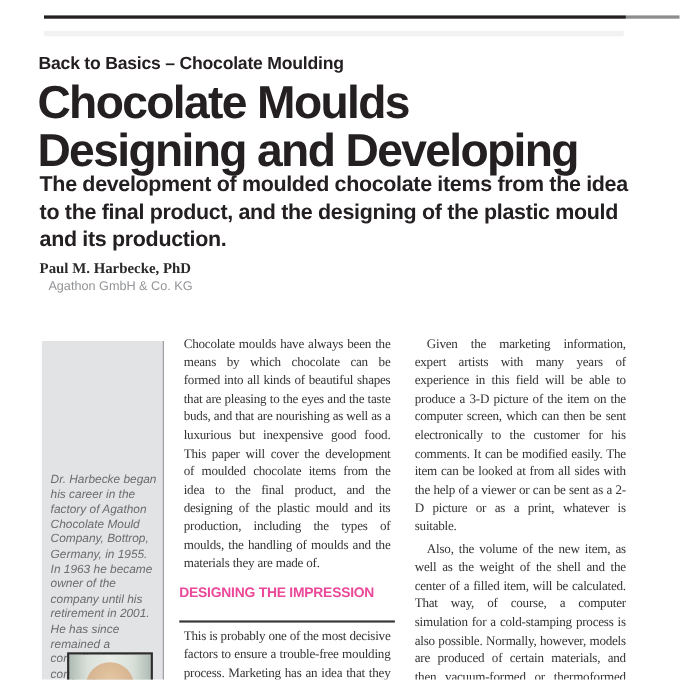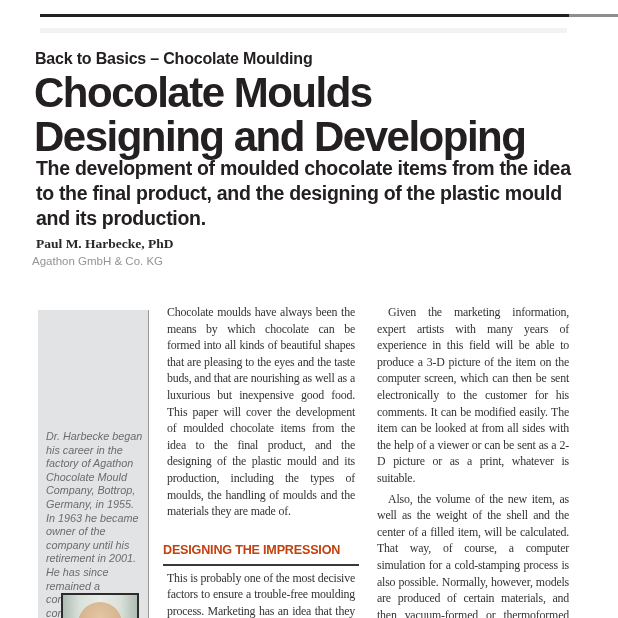--- a/index.html
+++ b/index.html
@@ -36,21 +36,21 @@
     font-weight: bold;
     font-size: 19.5px; line-height: 25px; letter-spacing: -0.3px;
     color: #242021;
   }
   .author {
     position: absolute; left: 36px; top: 236px;
     font-family: "Liberation Serif", serif;
     font-weight: bold; font-size: 13.5px; color: #2a2829; text-align: center;
   }
   .affiliation {
-    position: absolute; left: 32px; top: 255px;
+    position: absolute; left: 44px; top: 255px;
     font-family: "Liberation Sans", sans-serif;
     font-size: 11.5px; color: #929497;
   }
 
   
   .sidebar {
     position: absolute; left: 38px; top: 310px; width: 110px; height: 308px;
     background: #e2e3e5;
     border-right: 1px solid #98989b;
   }
@@ -77,24 +77,24 @@
   .col-middle { left: 163px; width: 196px; }
   .col-right  { left: 373px; width: 200px; }
   .body-p {
     margin: 4px;
     font-family: "Liberation Serif", serif;
     font-size: 11.9px; line-height: 16.6px; letter-spacing: -0.2px;
     text-align: justify; color: #343336;
   }
   .indent { text-indent: 11px; }
   .section-heading {
-    margin: 23px 0 4px 0; padding-bottom: 7px;
+    margin: 12px 0 4px 0; padding-bottom: 18px;
     font-family: "Liberation Sans", sans-serif;
     font-weight: bold; font-size: 12.6px; letter-spacing: -0.2px;
-    color: #c2410c;
+    color: #ec4899;
     border-bottom: 2px solid #3a3839;
   }
 </style>
 </head>
 <body>
 
 <div class="page">
 
   <div class="rule-black"></div>
   <div class="rule-gray"></div>

